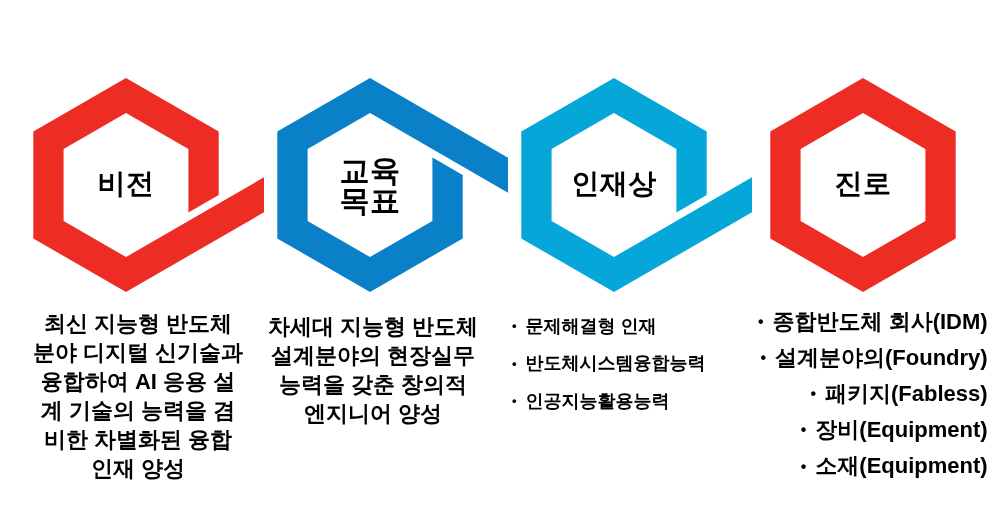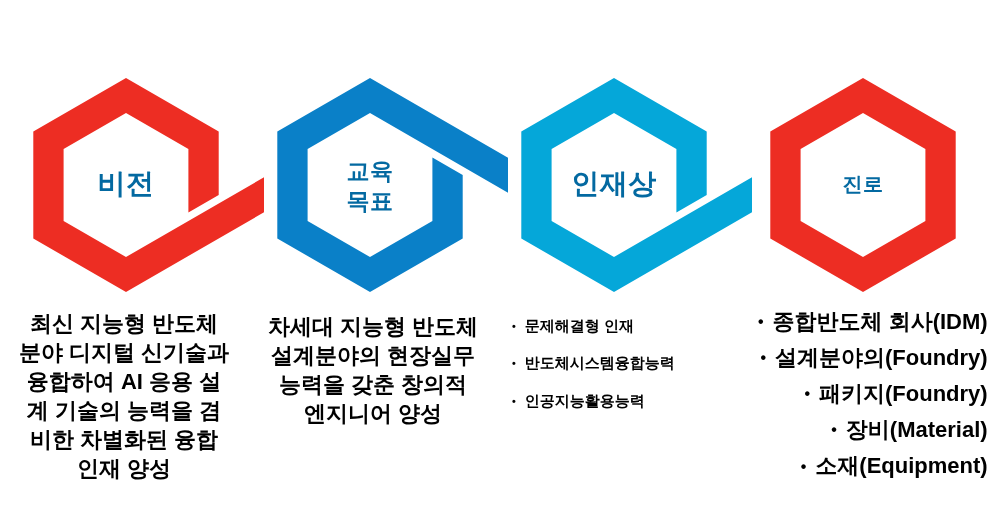--- a/index.html
+++ b/index.html
@@ -23,51 +23,51 @@
     left: 0;
     top: 0;
     width: 1002px;
     height: 532px;
     display: block;
   }
   .hex-label {
     position: absolute;
     transform: translate(-50%, -50%);
     font-weight: 700;
-    color: #0369a1;
+    color: #000000;
     text-align: center;
     white-space: pre-line;
     letter-spacing: 0.5px;
   }
   .hex-label.l1 { left: 126px; top: 184px; font-size: 28px; }
-  .hex-label.l2 { left: 370px; top: 186px; font-size: 23px; line-height: 30px; }
+  .hex-label.l2 { left: 370px; top: 186px; font-size: 30px; line-height: 30px; }
   .hex-label.l3 { left: 614px; top: 184px; font-size: 28px; }
-  .hex-label.l4 { left: 863px; top: 184px; font-size: 20px; }
+  .hex-label.l4 { left: 863px; top: 184px; font-size: 28px; }
 
   .desc {
     position: absolute;
     font-weight: 700;
     font-size: 22px;
     line-height: 29px;
     text-align: center;
     white-space: pre-line;
     color: #000000;
   }
-  .desc.c1 { left: 4px;   top: 309px; width: 240px; }
+  .desc.c1 { left: 18px;   top: 309px; width: 240px; }
   .desc.c2 { left: 250px; top: 312px; width: 246px; }
 
   .bullet-list {
     position: absolute;
     list-style: none;
     margin: 0;
     padding: 0;
     font-weight: 700;
     color: #000000;
   }
-  .bullet-list.c3 { left: 512px; top: 312px; font-size: 15px; }
+  .bullet-list.c3 { left: 512px; top: 312px; font-size: 18px; }
   .bullet-list.c3 li { line-height: 28px; margin-bottom: 9px; white-space: nowrap; }
   .bullet-list.c4 { left: 758px; top: 309px; font-size: 22px; text-align: right; }
   .bullet-list.c4 li { line-height: 26px; margin-bottom: 10px; white-space: nowrap; }
   .bullet-list .bullet {
     display: inline-block;
     font-size: 0.72em;
     margin-right: 9px;
     vertical-align: 0.12em;
   }
 </style>
@@ -112,18 +112,18 @@
 
   <ul class="bullet-list c3">
     <li><span class="bullet">•</span><span>문제해결형 인재</span></li>
     <li><span class="bullet">•</span><span>반도체시스템융합능력</span></li>
     <li><span class="bullet">•</span><span>인공지능활용능력</span></li>
   </ul>
 
   <ul class="bullet-list c4">
     <li><span class="bullet">•</span><span>종합반도체 회사(IDM)</span></li>
     <li><span class="bullet">•</span><span>설계분야의(Foundry)</span></li>
-    <li><span class="bullet">•</span><span>패키지(Foundry)</span></li>
-    <li><span class="bullet">•</span><span>장비(Material)</span></li>
+    <li><span class="bullet">•</span><span>패키지(Fabless)</span></li>
+    <li><span class="bullet">•</span><span>장비(Equipment)</span></li>
     <li><span class="bullet">•</span><span>소재(Equipment)</span></li>
   </ul>
 
 </div>
 
 </body></html>

